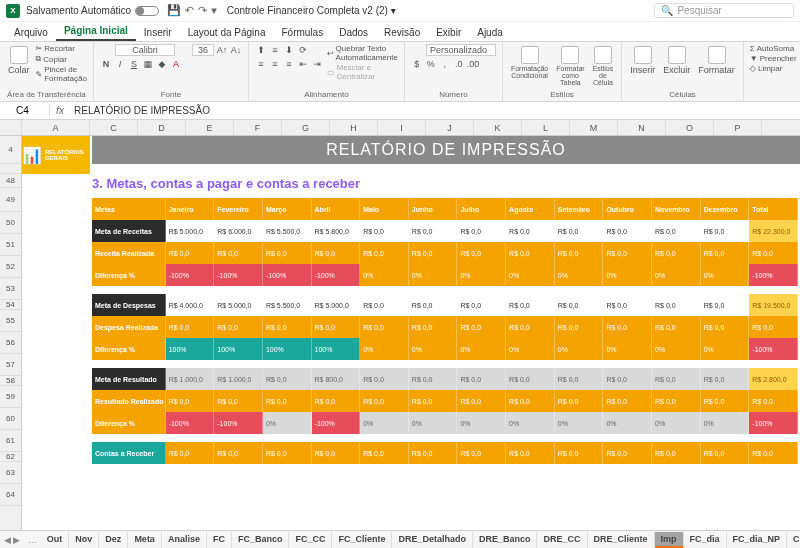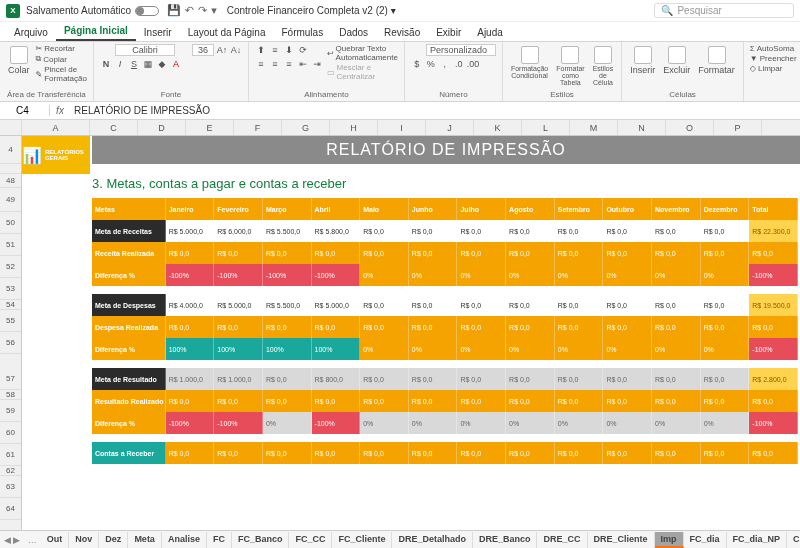--- a/index.html
+++ b/index.html
@@ -47,21 +47,21 @@
 .rowarea { display: flex; height: calc(100% - 16px); }
 .rowhdrs { width: 22px; background: #f0f0f0; border-right: 1px solid #ccc; font-size: 8px; color: #555; }
 .rowhdrs div { border-bottom: 1px solid #ddd; text-align: center; }
 .sheet { flex: 1; overflow: hidden; position: relative; }
 
 
 .sidepanel { position: absolute; left: 0; top: 0; width: 68px; height: 38px; background: #f5b800; display: flex; align-items: center; justify-content: center; gap: 3px; }
 .sidepanel .bars { font-size: 16px; }
 .sidepanel .txt { font-size: 6px; color: #fff; font-weight: bold; line-height: 1; }
 .titlebanner { position: absolute; left: 70px; top: 0; right: 0; height: 28px; background: #8a8a8a; color: #fff; font-size: 16px; display: flex; align-items: center; justify-content: center; letter-spacing: 1px; }
-.section { position: absolute; left: 70px; top: 40px; font-size: 13px; font-weight: normal; color: #15803d; }
+.section { position: absolute; left: 70px; top: 40px; font-size: 13px; font-weight: bold; color: #8b5cf6; }
 
 .rtable { position: absolute; left: 70px; top: 62px; right: 2px; }
 .rtable .row { display: flex; height: 22px; }
 .rtable .cell { flex: 1; min-width: 0; font-size: 7px; display: flex; align-items: center; padding: 0 3px; border-right: 1px solid rgba(255,255,255,0.3); overflow: hidden; white-space: nowrap; }
 .rtable .cell.lbl { flex: 1.6; font-size: 7px; }
 .hdr-or { background: #f5a300; color: #fff; font-weight: bold; }
 .hdr-bk { background: #2b2b2b; color: #fff; font-weight: bold; }
 .hdr-te { background: #1aa89c; color: #fff; font-weight: bold; }
 .val-w { background: #fff; color: #333; }
 .val-or { background: #f5a300; color: #fff; }
@@ -286,21 +286,21 @@
         <div style="height: 10px; line-height: 10px;"></div>
         <div style="height: 14px; line-height: 14px;">48</div>
         <div style="height: 24px; line-height: 24px;">49</div>
         <div style="height: 22px; line-height: 22px;">50</div>
         <div style="height: 22px; line-height: 22px;">51</div>
         <div style="height: 22px; line-height: 22px;">52</div>
         <div style="height: 22px; line-height: 22px;">53</div>
         <div style="height: 10px; line-height: 10px;">54</div>
         <div style="height: 22px; line-height: 22px;">55</div>
         <div style="height: 22px; line-height: 22px;">56</div>
-        <div style="height: 22px; line-height: 22px; margin-top: 14px;">57</div>
+        <div style="height: 22px; line-height: 22px;">57</div>
         <div style="height: 10px; line-height: 10px;">58</div>
         <div style="height: 22px; line-height: 22px;">59</div>
         <div style="height: 22px; line-height: 22px;">60</div>
         <div style="height: 22px; line-height: 22px;">61</div>
         <div style="height: 10px; line-height: 10px;">62</div>
         <div style="height: 22px; line-height: 22px;">63</div>
         <div style="height: 22px; line-height: 22px;">64</div>
       </div>
     <div class="sheet">
       <div class="sidepanel">

